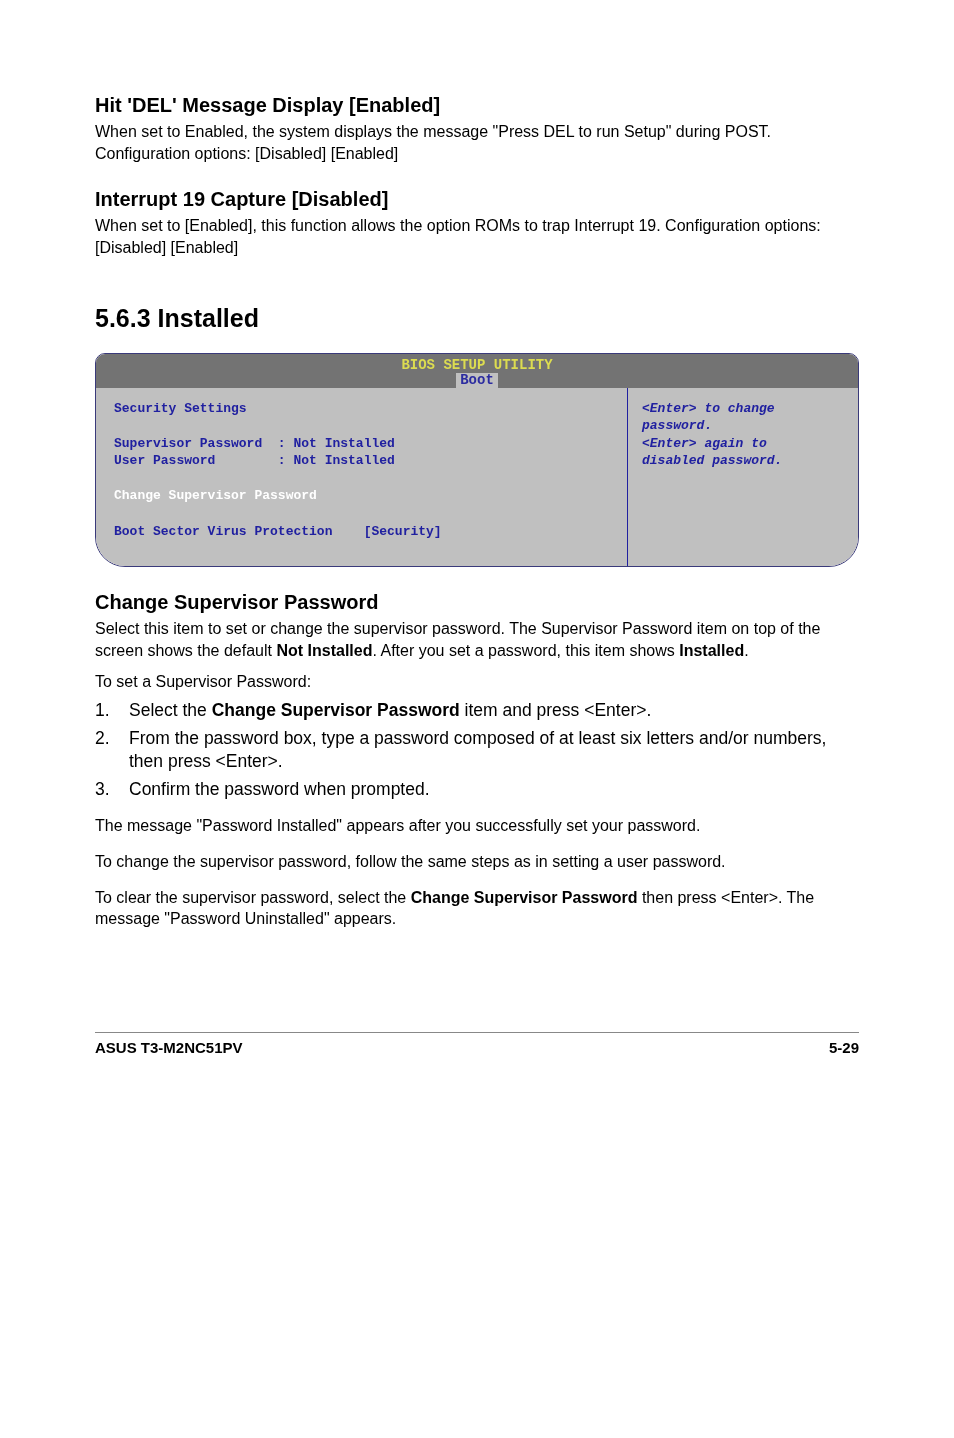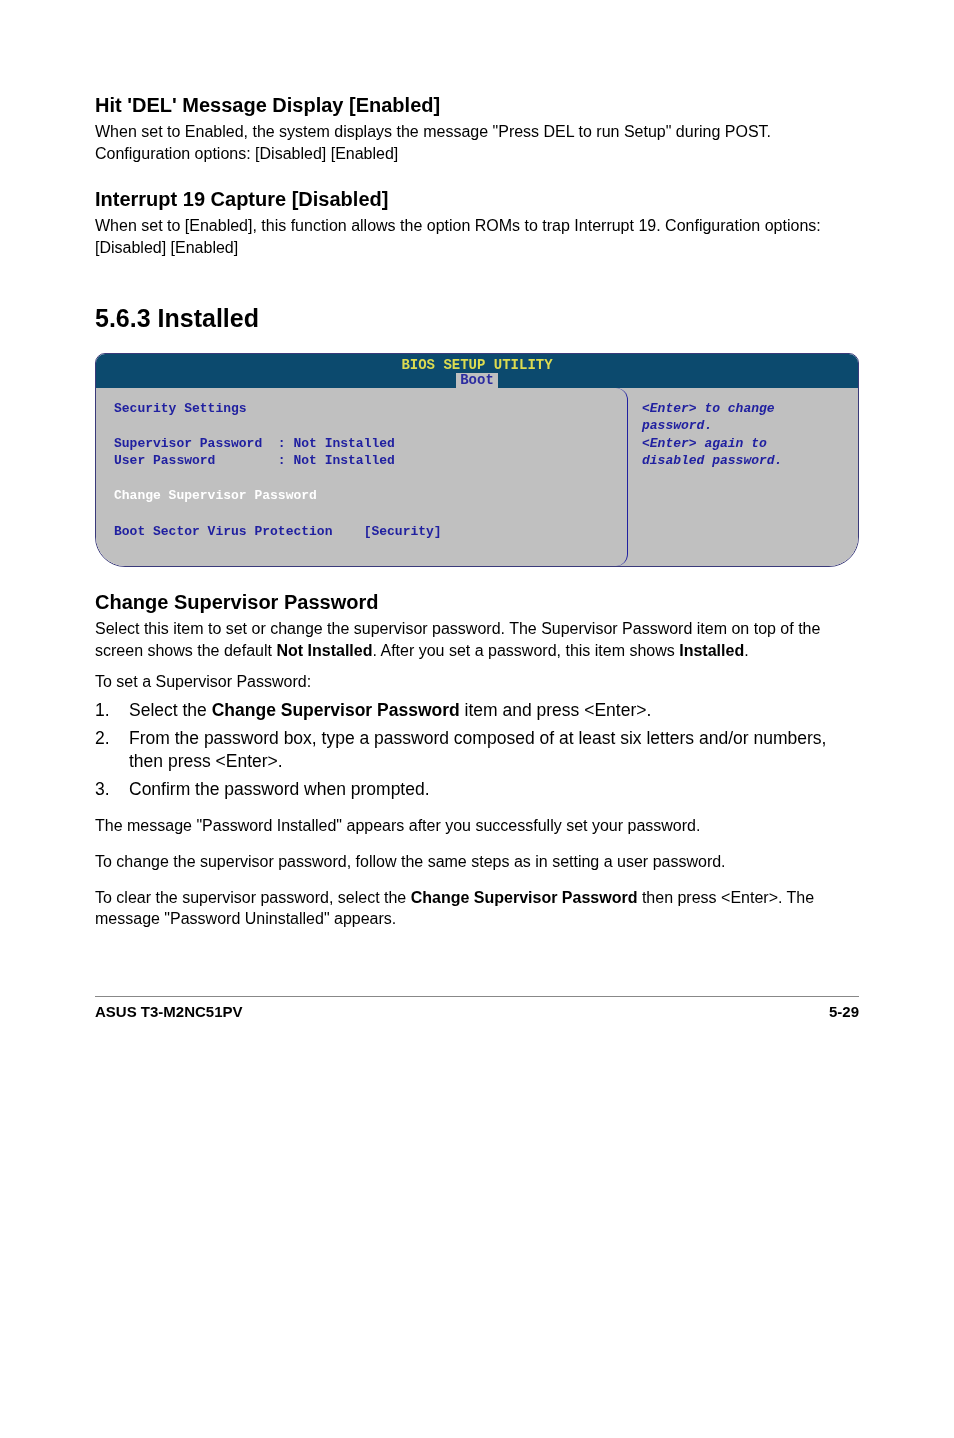--- a/index.html
+++ b/index.html
@@ -36,21 +36,21 @@
     margin-bottom: 8px;
   }
   .bios-box {
     border: 1px solid #3a3a7a;
     margin-top: 20px;
     margin-bottom: 20px;
     border-radius: 10px 10px 30px 30px;
     overflow: hidden;
   }
   .bios-title-bar {
-    background: #0c4a6e;
+    background: #737373;
     color: #dcdc50;
     font-family: "Courier New", Courier, monospace;
     font-weight: bold;
     font-size: 14px;
     text-align: center;
     padding: 4px 0 0 0;
     line-height: 1.05;
   }
   .bios-tab {
     display: inline-block;
@@ -64,21 +64,20 @@
     background: #c0c0c0;
     font-family: "Courier New", Courier, monospace;
     font-size: 13px;
     font-weight: bold;
   }
   .bios-left {
     flex: 1;
     padding: 12px 18px 26px 18px;
     color: #2020a0;
     border-right: 1px solid #2020a0;
-    border-radius: 12px;
   }
   .bios-right {
     width: 230px;
     padding: 12px 14px 26px 14px;
     color: #2020a0;
     font-style: italic;
   }
   .bios-line {
     white-space: pre;
     line-height: 1.35;
@@ -96,21 +95,21 @@
     font-size: 17.5px;
     line-height: 1.35;
     margin-bottom: 4px;
   }
   .ol-num {
     width: 34px;
     flex-shrink: 0;
   }
   .footer {
     border-top: 1px solid #888;
-    margin-top: 66px;
+    margin-top: 102px;
     padding-top: 6px;
     display: flex;
     justify-content: space-between;
     font-size: 15px;
     font-weight: bold;
   }
   b { font-weight: bold; }
 </style>
 </head>
 <body>

